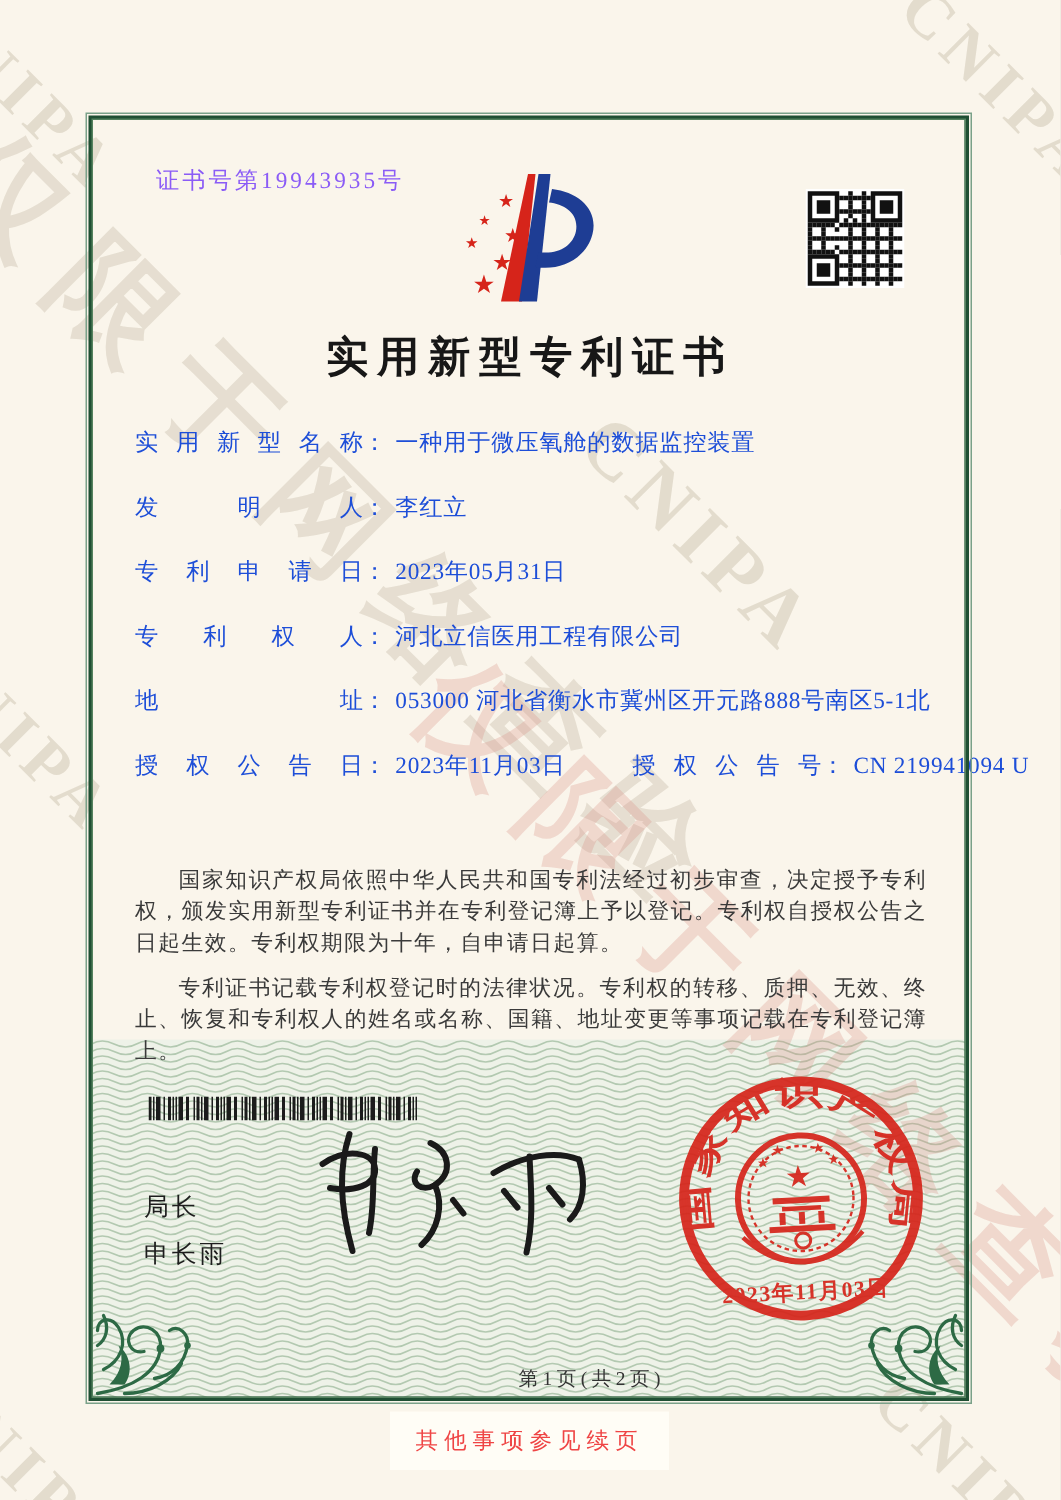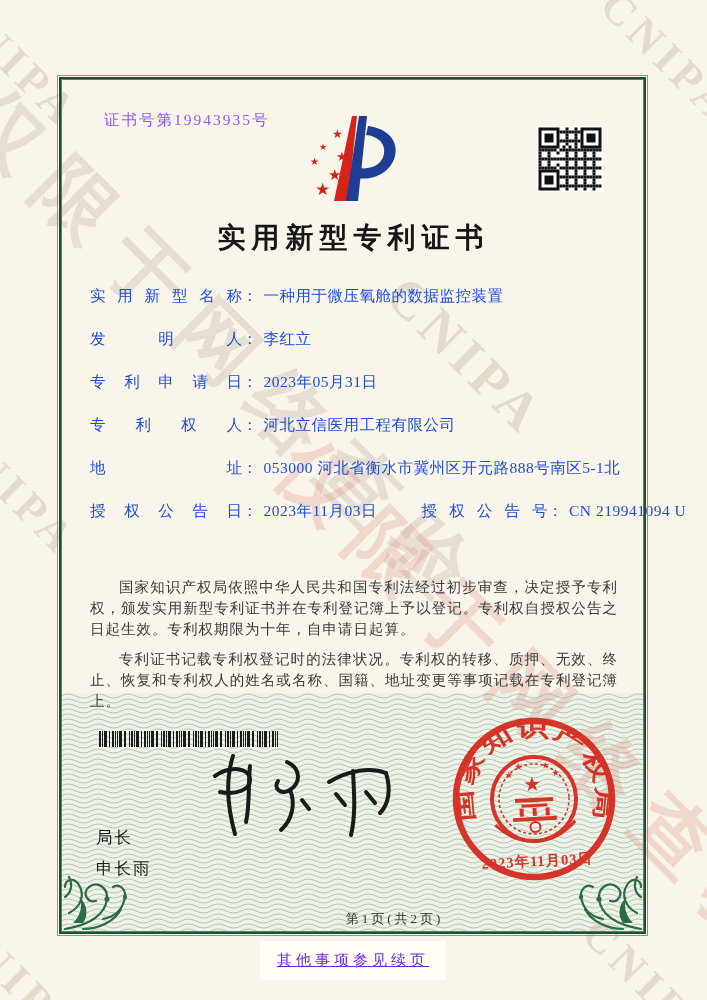--- a/index.html
+++ b/index.html
@@ -41,30 +41,30 @@
   .fvalue { letter-spacing:.5px; }
   .gval { display:inline-block; width:158px; letter-spacing:.5px; }
   
   .body-text { position:absolute; left:90px; top:577px; width:528px; z-index:3;
                font-size:14.5px; line-height:21px; color:#3a3a3a; letter-spacing:1px; text-align:justify; }
   .body-text p { text-indent:2em; margin-bottom:9px; }
   
   .barcode { position:absolute; left:99px; top:731px; z-index:3; }
   .signer { position:absolute; left:96px; top:790px; z-index:3;
             font-family:"Liberation Sans","DejaVu Sans",sans-serif;
-            font-size:16.5px; color:#1d1d1d; line-height:31px; letter-spacing:2px;margin-top:32px; }
+            font-size:16.5px; color:#1d1d1d; line-height:31px; letter-spacing:2px; }
   .signature { position:absolute; left:203px; top:742px; z-index:3; }
   
   .seal { position:absolute; left:448px; top:713px; z-index:5; opacity:.92; }
   
   .page-info { position:absolute; left:0; top:910px; width:100%; text-align:center;
                font-size:13px; letter-spacing:3px; color:#333; z-index:3;margin-left:41px; }
   .footer-note { position:absolute; left:260px; top:941px; width:186px; height:39px;
                  background:#fffdf6; display:flex; align-items:center; justify-content:center;
-                 font-size:15px; letter-spacing:4px; color:#6d28d9; z-index:3;text-decoration:underline; }
+                 font-size:15px; letter-spacing:4px; color:#ef4444; z-index:3; }
 </style>
 </head>
 <body>
 
 <div class="page">
 
   <div class="wm wm-cnipa" style="left:-28px; top:-16px; transform:rotate(45deg); font-size:44px;">CNIPA</div>
   <div class="wm wm-cnipa" style="left:626px; top:-20px; transform:rotate(45deg); font-size:44px;">CNIPA</div>
   <div class="wm wm-cn" style="left:14px; top:66px; transform:rotate(45deg);">仅限于网络查验</div>
   <div class="wm wm-cnipa" style="left:418px; top:264px; transform:rotate(45deg); font-size:54px;">CNIPA</div>

